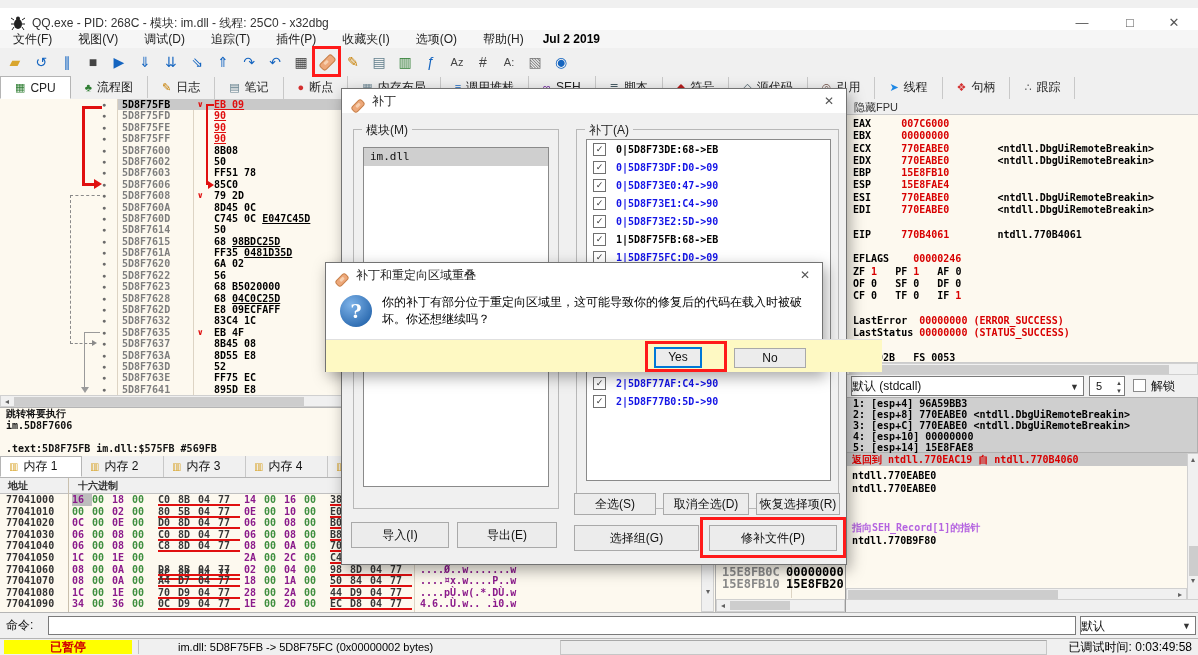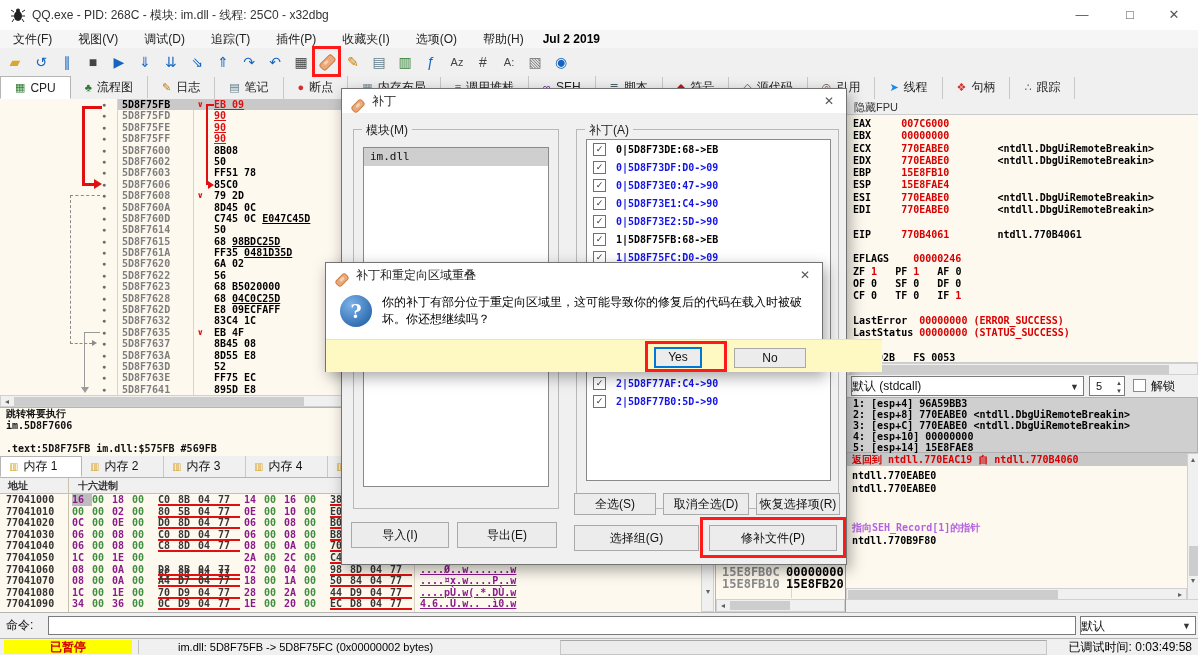--- a/index.html
+++ b/index.html
@@ -1,20 +1,20 @@
 <!DOCTYPE html>
 <html><head>
 <meta charset="utf-8">
 <style>
   html,body{margin:0;padding:0;background:#888;}
   #app{position:relative;width:1198px;height:655px;background:#f0f0f0;overflow:hidden;
        font-family:"Liberation Sans","DejaVu Sans",sans-serif;font-size:12px;color:#111;}
   .mono{font-family:"DejaVu Sans Mono",monospace;}
   
-  #titlebar{position:absolute;left:0;top:0;width:1198px;height:30px;background:#fff;border-bottom:1px solid #d9d9d9;}
+  #titlebar{position:absolute;left:0;top:8px;width:1198px;height:30px;background:#fff;border-bottom:1px solid #d9d9d9;}
   #title-text{position:absolute;left:32px;top:0;line-height:30px;color:#333;}
   #app-icon{position:absolute;left:10px;top:7px;width:16px;height:16px;}
   .winbtn{position:absolute;top:0;width:40px;height:30px;text-align:center;line-height:30px;color:#555;font-size:13px;}
   
   #menubar{position:absolute;left:0;top:30px;width:1198px;height:18px;background:#f6f6f6;}
   .menu-item{display:inline-block;padding:0 13px;line-height:18px;color:#222;}
   #build-date{display:inline-block;padding:0 6px;font-weight:bold;color:#000;}
   
   #toolbar{position:absolute;left:2px;top:48px;width:1196px;height:28px;}
   .tbtn{display:inline-block;width:24px;height:24px;margin:2px 1px;text-align:center;line-height:24px;font-size:14px;vertical-align:top;}
@@ -59,21 +59,21 @@
   #dump-rows{position:absolute;left:0;top:16px;right:0;}
   .mrow{position:relative;height:11.6px;font-size:10px;font-weight:bold;line-height:11.6px;font-family:"DejaVu Sans Mono",monospace;}
   .mrow span{position:absolute;}
   .maddr{left:6px;color:#333;}
   .g{width:82px;}
   .g .by{position:static;display:inline-block;width:20px;}
   .g.gp{border-bottom:2px solid #e01010;height:10px;}
   .g.gp .by{color:#383838;}
   .bz{color:#3f8f3f;}.bv{color:#8b1a8b;}
   .bsel{background:#bdbdbd;}
-  .masc{left:420px;color:#8b1a8b;text-decoration:underline;}
+  .masc{left:420px;color:#8b1a8b;}
   #dump-vscroll{left:701px;top:0;width:13px;height:134px;}
   
   #stackpane{position:absolute;left:715px;top:456px;width:130px;height:156px;background:#fdf9ef;border-left:1px solid #b5b5b5;box-sizing:border-box;}
   .strow{position:absolute;font-size:12px;font-weight:bold;font-family:"DejaVu Sans Mono",monospace;height:12px;line-height:12px;}
   .staddr{color:#8a8a8a;}
   .stval{position:absolute;left:64px;color:#000;}
   
   #rightpanel{position:absolute;left:845px;top:99px;width:353px;height:513px;background:#f0f0f0;border-left:1px solid #9a9a9a;box-sizing:border-box;}
   #regs-header{position:absolute;left:0;top:0;width:352px;height:16px;border-bottom:1px solid #ccc;line-height:16px;padding-left:8px;font-size:11px;color:#333;box-sizing:border-box;}
   #regs-body{position:absolute;left:0;top:16px;width:352px;height:248px;background:#fdf9ef;border-bottom:1px solid #ccc;padding-top:3px;box-sizing:border-box;}

